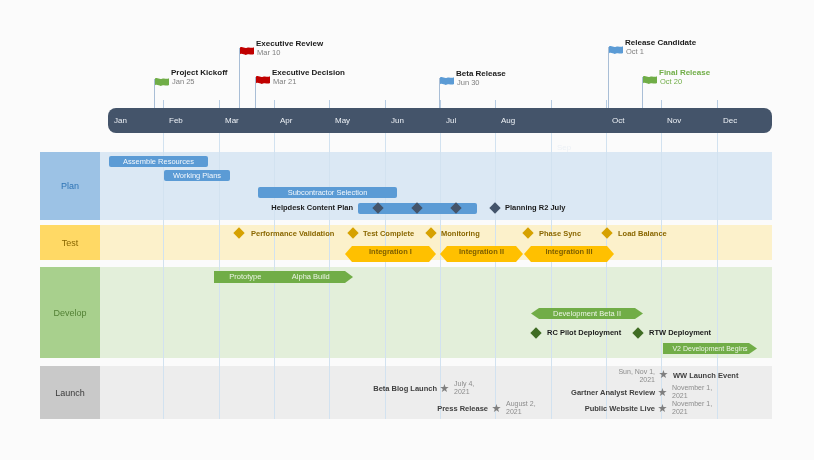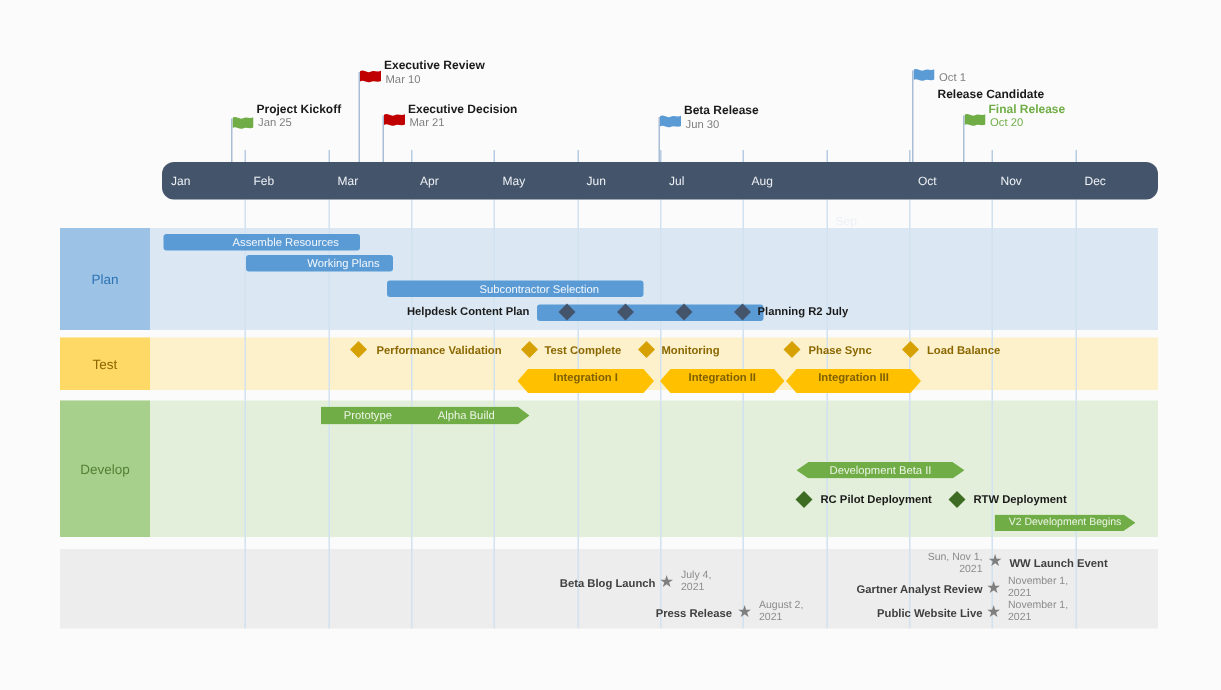--- a/index.html
+++ b/index.html
@@ -16,21 +16,21 @@
   .pole{position:absolute;width:1px;background:#A9BED6;}
   .flag{position:absolute;width:14px;height:11px;}
   .mtitle{position:absolute;font-size:8px;font-weight:bold;color:#1A1A1A;white-space:nowrap;}
   .mdate{position:absolute;font-size:7.5px;color:#7F7F7F;line-height:1.15;}
 
   
   .lane{position:absolute;left:40px;width:732px;}
   .lane-label{position:absolute;left:40px;width:60px;display:flex;align-items:center;justify-content:center;font-size:9px;}
 
   
-  .bar-blue{position:absolute;height:11px;background:#5B9BD5;border-radius:2px;color:#F2F7FC;font-size:7.5px;line-height:11px;text-align:center;white-space:nowrap;overflow:hidden;padding-left:32px;}
+  .bar-blue{position:absolute;height:11px;background:#5B9BD5;border-radius:2px;color:#F2F7FC;font-size:7.5px;line-height:11px;text-align:center;white-space:nowrap;overflow:hidden;}
 
   .dia{position:absolute;width:8px;height:8px;transform:rotate(45deg);}
   .dia.navy{background:#44546A;}
   .dia.gold{background:#D6A100;}
   .dia.green{background:#3F6C23;}
 
   .lbl-bold{position:absolute;font-size:7.5px;font-weight:bold;color:#1A1A1A;white-space:nowrap;}
   .lbl-gold{position:absolute;font-size:7.5px;font-weight:bold;color:#8A6700;white-space:nowrap;}
 
   .arrow-orange{position:absolute;height:16px;background:#FFC000;color:#7F6000;font-weight:bold;font-size:7.5px;line-height:12px;text-align:center;clip-path:polygon(0 50%,7px 0,calc(100% - 7px) 0,100% 50%,calc(100% - 7px) 100%,7px 100%);white-space:nowrap;}
@@ -103,21 +103,21 @@
   <svg class="flag" style="left:440px;top:76px;" viewBox="0 0 14 11">
       <path fill="#5B9BD5" d="M0,1.5 C2.5,0 4.5,3 7,1.8 C9.5,0.6 11.5,2.6 14,1.2 L14,8 C11.5,9.4 9.5,7.4 7,8.6 C4.5,9.8 2.5,6.8 0,8.3 Z"></path>
     </svg>
   <div class="mtitle" style="left:456px;top:69px;">Beta Release</div>
   <div class="mdate" style="left:457px;top:79px;width:40px;">Jun 30</div>
 
   <div class="pole" style="left:608px;top:47px;height:61px;"></div>
   <svg class="flag" style="left:609px;top:45px;" viewBox="0 0 14 11">
       <path fill="#5B9BD5" d="M0,1.5 C2.5,0 4.5,3 7,1.8 C9.5,0.6 11.5,2.6 14,1.2 L14,8 C11.5,9.4 9.5,7.4 7,8.6 C4.5,9.8 2.5,6.8 0,8.3 Z"></path>
     </svg>
-  <div class="mtitle" style="left:625px;top:38px;margin-top:20px;">Release Candidate</div>
+  <div class="mtitle" style="left:625px;top:38px;">Release Candidate</div>
   <div class="mdate" style="left:626px;top:48px;width:40px;">Oct 1</div>
 
   <div class="pole" style="left:642px;top:77px;height:31px;"></div>
   <svg class="flag" style="left:643px;top:75px;" viewBox="0 0 14 11">
       <path fill="#70AD47" d="M0,1.5 C2.5,0 4.5,3 7,1.8 C9.5,0.6 11.5,2.6 14,1.2 L14,8 C11.5,9.4 9.5,7.4 7,8.6 C4.5,9.8 2.5,6.8 0,8.3 Z"></path>
     </svg>
   <div class="mtitle" style="left:659px;top:68px;color:#70AD47;">Final Release</div>
   <div class="mdate" style="left:660px;top:78px;width:40px;color:#70AD47;">Oct 20</div>
 
   <div class="band"></div>
@@ -130,20 +130,21 @@
   <span class="month" style="left:446px;">Jul</span>
   <span class="month" style="left:501px;">Aug</span>
   <span class="month" style="left:557px;margin-top:27px;">Sep</span>
   <span class="month" style="left:612px;">Oct</span>
   <span class="month" style="left:667px;">Nov</span>
   <span class="month" style="left:723px;">Dec</span>
 
   <div class="lane-label" style="top:152px;height:68px;background:#9CC2E5;color:#2E74B5;">Plan</div>
   <div class="lane-label" style="top:225px;height:35px;background:#FFD965;color:#8A6700;">Test</div>
   <div class="lane-label" style="top:267px;height:91px;background:#A8D08D;color:#538135;">Develop</div>
+  <div class="lane-label" style="top:366px;height:53px;background:#C9C9C9;color:#3B3B3B;">Launch</div>
 
   <div class="bar-blue" style="left:109px;top:156px;width:99px;">Assemble Resources</div>
   <div class="bar-blue" style="left:164px;top:170px;width:66px;">Working Plans</div>
   <div class="bar-blue" style="left:218px;top:187px;width:139px;margin-left:40px;">Subcontractor Selection</div>
   <div class="lbl-bold" style="left:248px;top:203px;width:105px;text-align:right;">Helpdesk Content Plan</div>
   <div class="bar-blue" style="left:358px;top:203px;width:119px;"></div>
   <div class="dia navy" style="left:374px;top:204px;"></div>
   <div class="dia navy" style="left:413px;top:204px;"></div>
   <div class="dia navy" style="left:452px;top:204px;"></div>
   <div class="dia navy" style="left:491px;top:204px;"></div>

